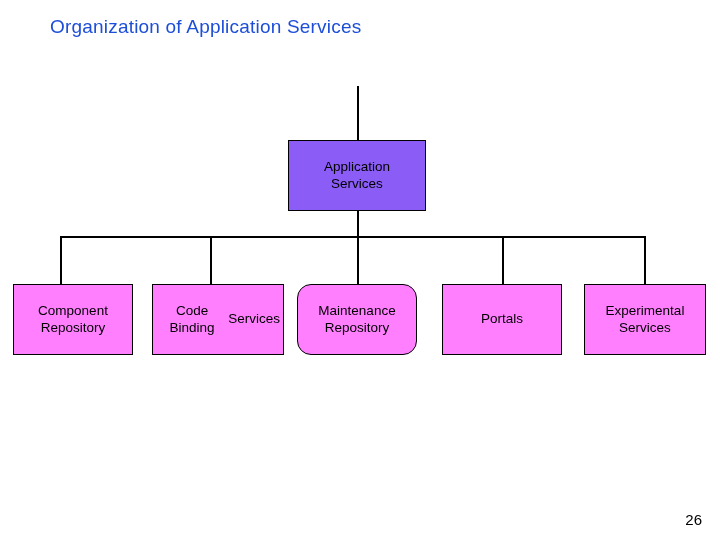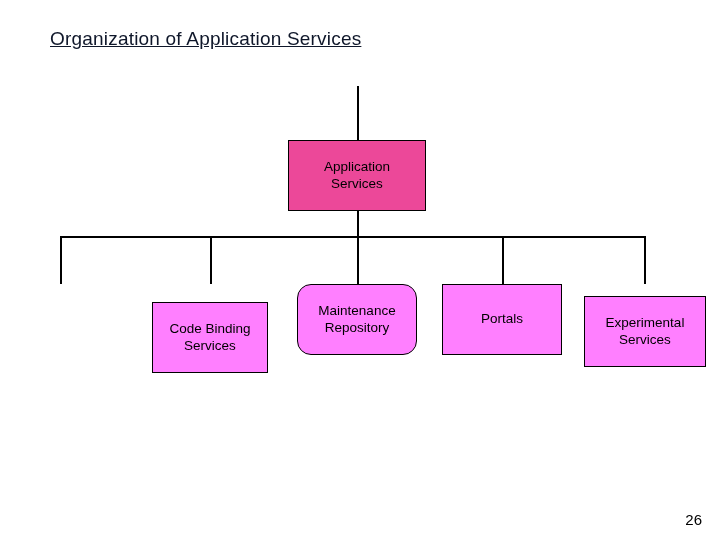--- a/index.html
+++ b/index.html
@@ -16,24 +16,23 @@
   }
   #slide {
     position: absolute;
     left: 0; top: 0;
     width: 720px;
     height: 540px;
   }
   .title {
     position: absolute;
     left: 50px;
-    top: 28px;
+    top: 16px;
     font-size: 19px;
-    color: #0f172a;
-    text-decoration: underline;
+    color: #1d4ed8;
     white-space: nowrap;
     letter-spacing: 0.2px;
   }
   .line {
     position: absolute;
     background: #000000;
   }
   .node {
     position: absolute;
     box-sizing: border-box;
@@ -41,21 +40,21 @@
     display: flex;
     align-items: center;
     justify-content: center;
     text-align: center;
     font-size: 13.5px;
     color: #000000;
     line-height: 1.25;
     padding: 2px 3px;
   }
   .node-root {
-    background: #ec4899;
+    background: #8b5cf6;
   }
   .node-child {
     background: #ff7fff;
   }
   .page-number {
     position: absolute;
     right: 18px;
     bottom: 12px;
     font-size: 15px;
     color: #000000;
@@ -78,36 +77,40 @@
   <div class="line" style="left:357px; top:211px; width:2px; height:26px;"></div>
 
   <div class="line" style="left:60px; top:236px; width:584px; height:2px;"></div>
 
   <div class="line" style="left:60px; top:236px; width:2px; height:48px;"></div>
   <div class="line" style="left:210px; top:236px; width:2px; height:48px;"></div>
   <div class="line" style="left:357px; top:236px; width:2px; height:48px;"></div>
   <div class="line" style="left:502px; top:236px; width:2px; height:48px;"></div>
   <div class="line" style="left:644px; top:236px; width:2px; height:48px;"></div>
 
+  <div class="node node-child" style="left:13px; top:284px; width:120px; height:71px; flex-direction:column;">
+    <span>Component</span>
+    <span> Repository</span>
+  </div>
 
-  <div class="node node-child" style="left:152px; top:284px; width:116px; height:71px; flex-direction:column;margin-top:18px;">
+  <div class="node node-child" style="left:152px; top:284px; width:132px; height:71px; flex-direction:row;">
     <span>Code Binding</span>
     <span>Services</span>
   </div>
 
   <div class="node node-child" style="left:297px; top:284px; width:120px; height:71px; flex-direction:column;border-radius:14px;">
     <span>Maintenance</span>
     <span>Repository</span>
   </div>
 
   <div class="node node-child" style="left:442px; top:284px; width:120px; height:71px; flex-direction:column;">
     <span>Portals</span>
     <span></span>
   </div>
 
-  <div class="node node-child" style="left:584px; top:296px; width:122px; height:71px; flex-direction:column;">
+  <div class="node node-child" style="left:584px; top:284px; width:122px; height:71px; flex-direction:column;">
     <span>Experimental</span>
     <span>Services</span>
   </div>
 
   <div class="page-number">26</div>
 
 </div>
 
 </body></html>

